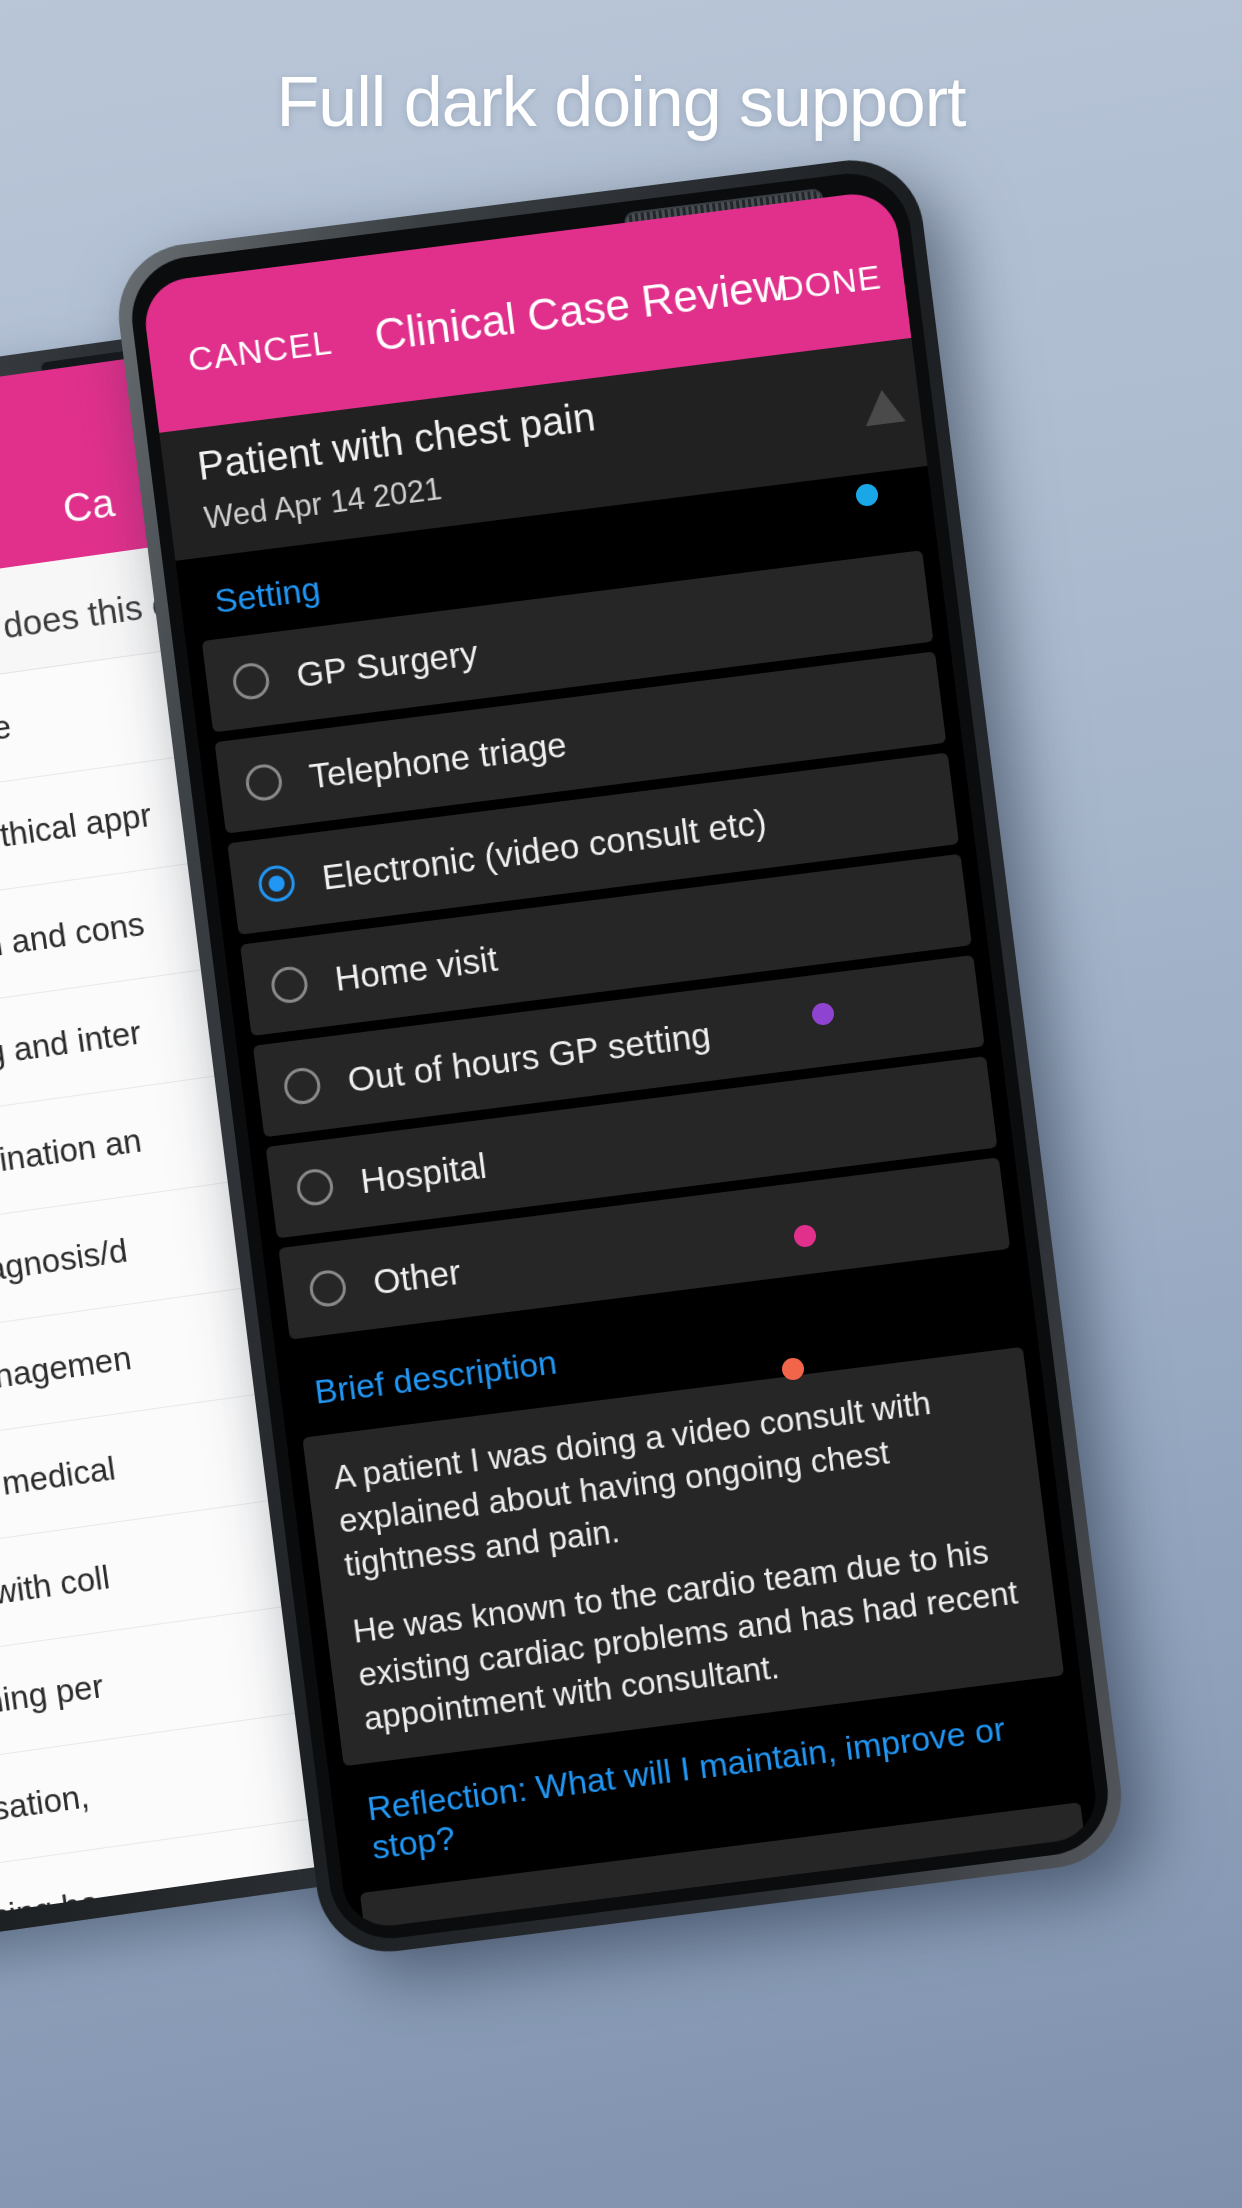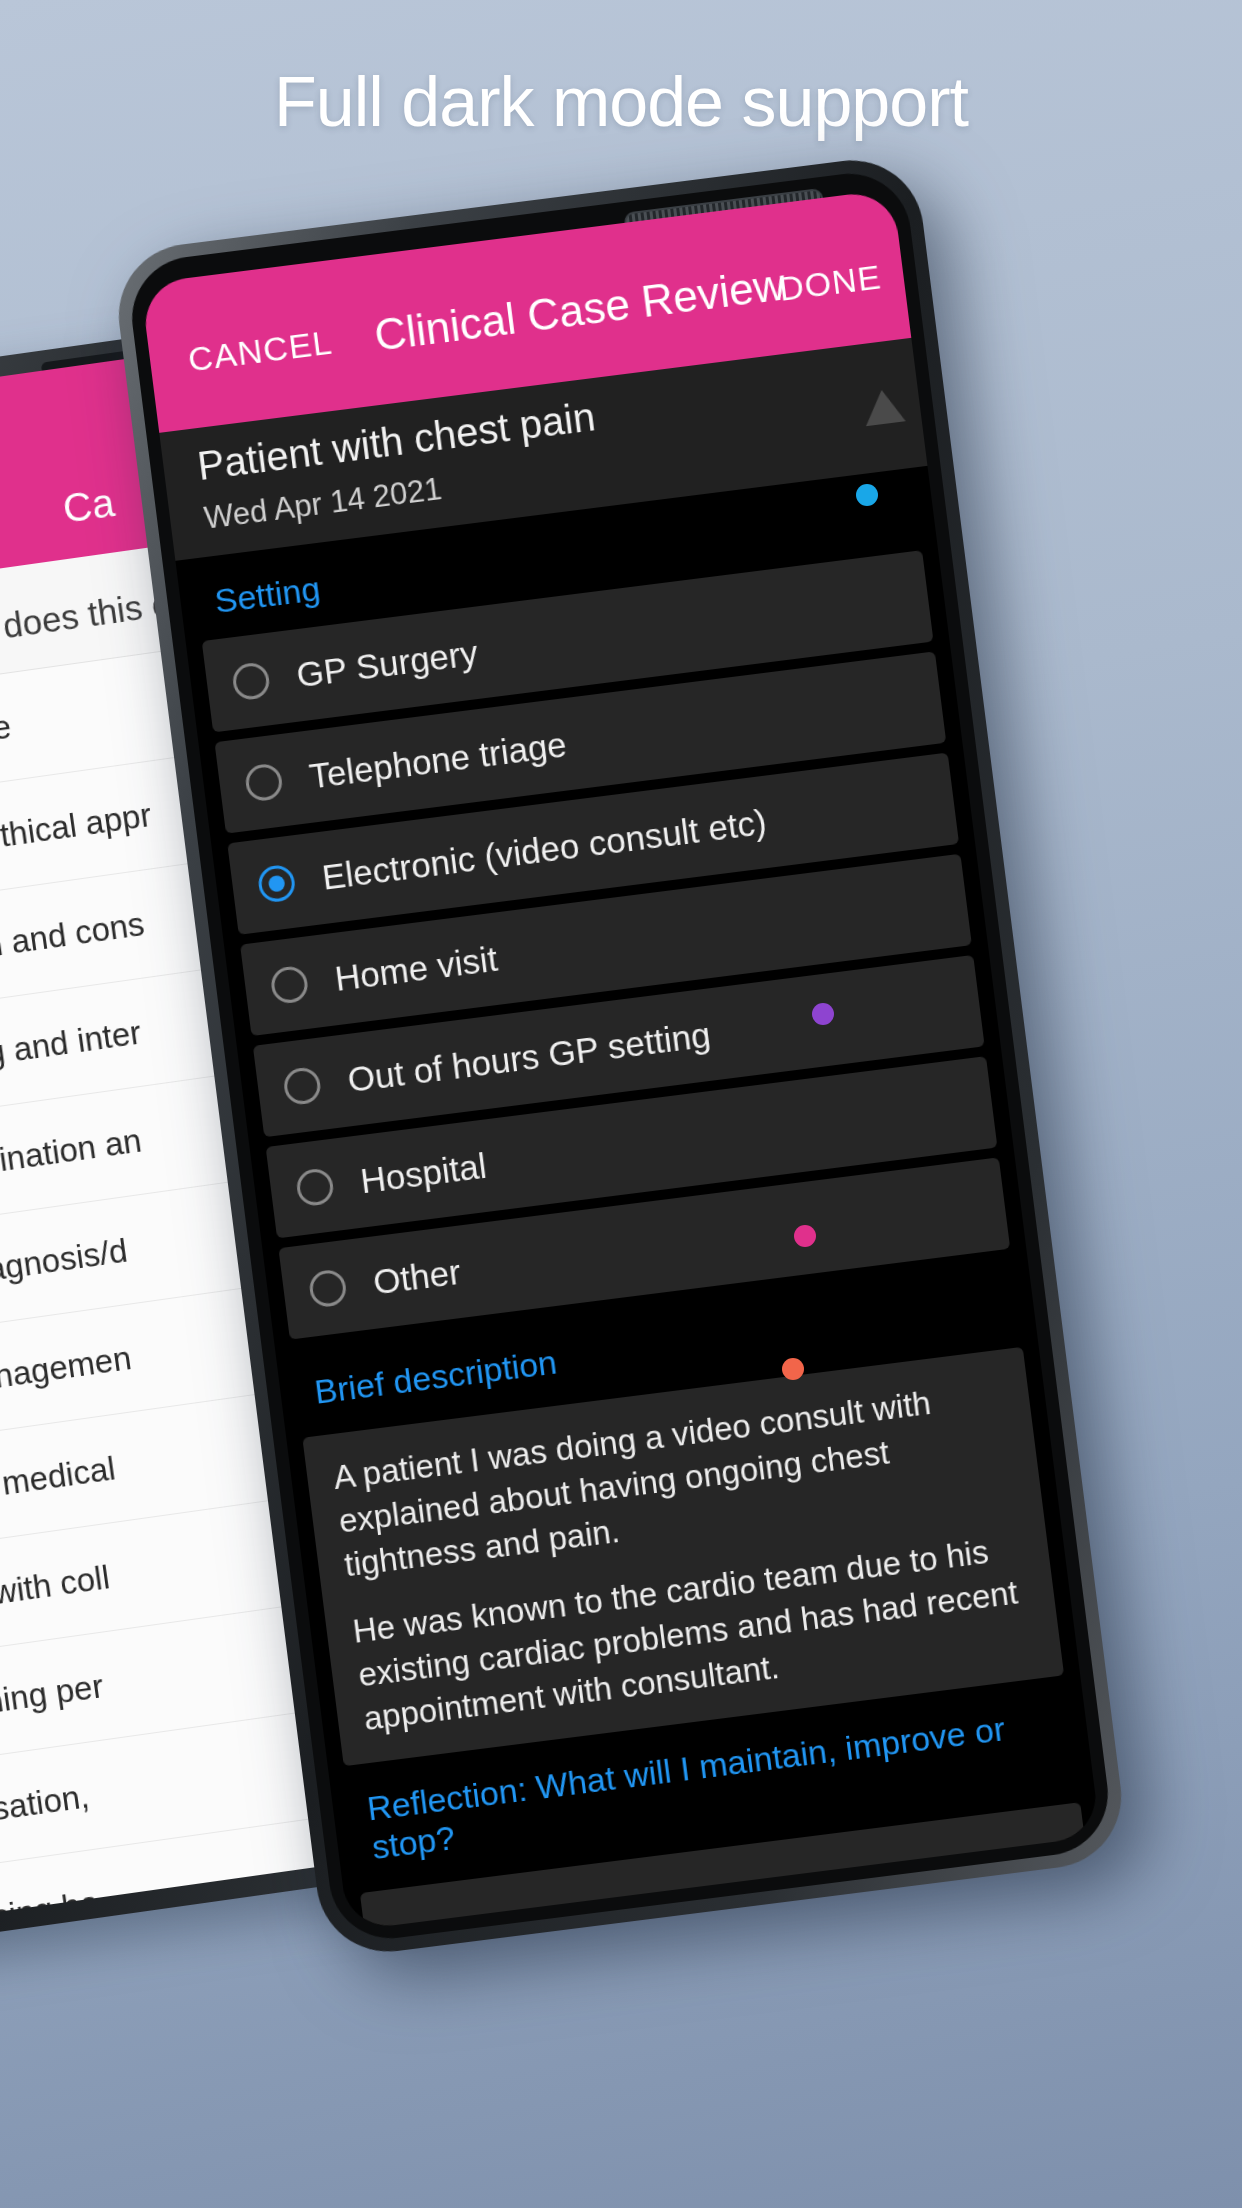--- a/index.html
+++ b/index.html
@@ -148,21 +148,21 @@
   .emptyblock{
     background:#262626;border-radius:6px;margin:6px 16px 0 16px;height:62px;
   }
 
   
   .dot{position:absolute;border-radius:50%;}
 </style>
 </head>
 <body>
 
-<div class="headline">Full dark mode support</div>
+<div class="headline">Full dark doing support</div>
 
 <div class="phone-back">
   <div class="body">
     <div class="pb-speaker"></div>
     <div class="screen">
       <div class="pb-appbar">
         <div class="t">Ca</div>
       </div>
       <div class="pb-prompt">What capabilities does this en</div>
       <div class="pb-list">

